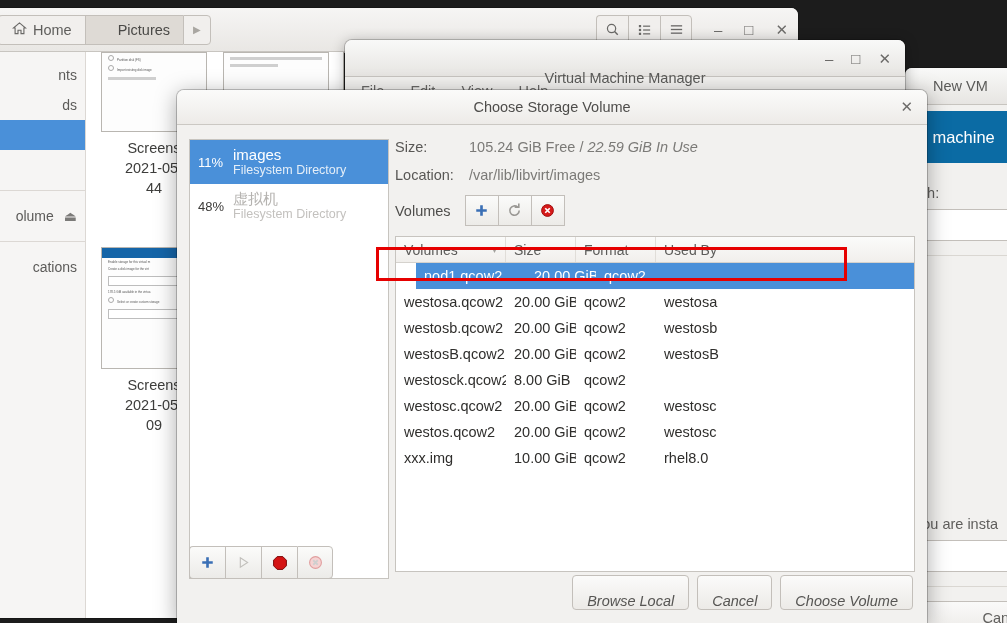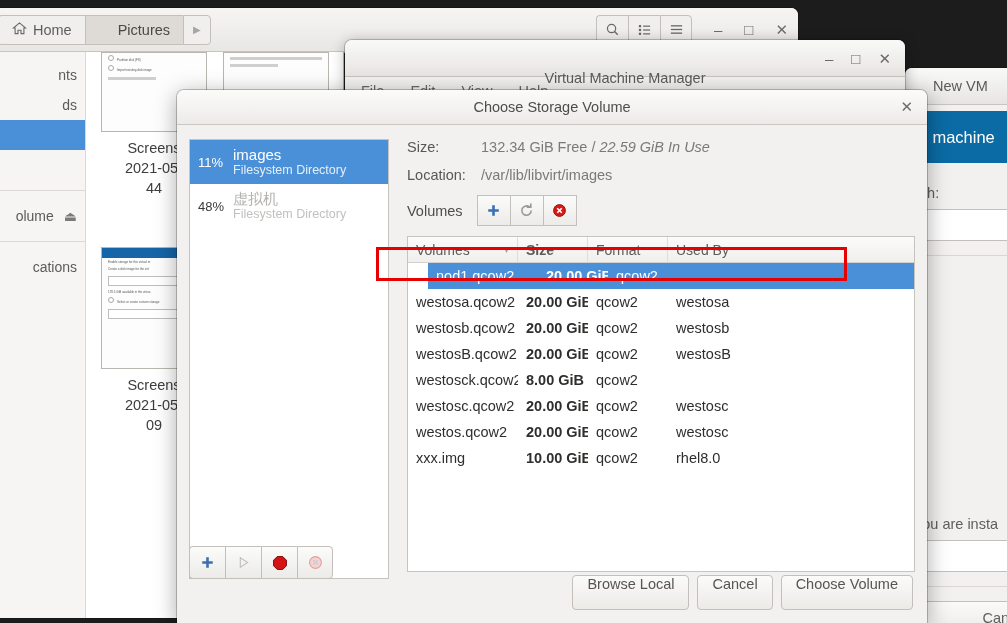--- a/index.html
+++ b/index.html
@@ -202,21 +202,21 @@
   }
   .tbtn {
     width: 36px; height: 33px; box-sizing: border-box;
     background: linear-gradient(to bottom,#fbfbfa,#ecebe8);
     border: 1px solid #c3bfba; border-right: none;
     display: flex; align-items: center; justify-content: center;
   }
   .tbtn:first-child { border-radius: 4px 0 0 4px; }
   .tbtn.last { border-right: 1px solid #c3bfba; border-radius: 0 4px 4px 0; }
 
-  #right-pane { flex: 1; padding-left: 18px; }
+  #right-pane { flex: 1; padding-left: 6px; }
   .kv { display: flex; align-items: baseline; font-size: 14.5px; margin-bottom: 12px; }
   .kv .k { color: #585755; width: 74px; }
   .kv .v { color: #7b7a77; }
   .kv .v em { font-style: italic; }
 
   #vol-head { display: flex; align-items: center; gap: 14px; margin: 8px 0 10px 0; }
   #vol-head .lbl { font-size: 14.5px; color: #4e4d4b; }
   .vtbtn {
     width: 34px; height: 31px; box-sizing: border-box;
     background: linear-gradient(to bottom,#fbfbfa,#ecebe8);
@@ -231,21 +231,21 @@
   }
   #vol-thead {
     display: flex; height: 25px; align-items: center;
     background: linear-gradient(to bottom,#fbfbfa,#f1efec);
     border-bottom: 1px solid #d5d2cd;
     font-size: 14px; color: #5c5b59;
   }
   #vol-thead .th { padding-left: 8px; box-sizing: border-box;
                    border-right: 1px solid #e0ddd8; height: 25px; display: flex; align-items: center; }
   .c0 { width: 110px; }
-  .c1 { width: 70px; font-weight: bold; }
+  .c1 { width: 70px; }
   .c2 { width: 80px; }
   .c3 { flex: 1; border-right: none !important; }
   .sortcaret { margin-left: auto; margin-right: 8px; color: #a3a19d; font-size: 10px; }
 
   .vrow { display: flex; height: 26px; align-items: center; font-size: 14.5px; color: #2f2e2c; }
   .vrow.sel { background: #4a90d9; color: #ffffff; margin-left: 20px; }
   .vrow .td { padding-left: 8px; box-sizing: border-box; overflow: hidden; white-space: nowrap; }
 
   #redbox {
     position: absolute; left: 376px; top: 247px;
@@ -256,22 +256,22 @@
 
   #csv-footer {
     position: absolute; left: 0; right: 0; bottom: 0; height: 62px;
     display: flex; align-items: center; justify-content: flex-end;
     padding-right: 14px; gap: 8px; box-sizing: border-box;
   }
   .fbtn {
     height: 33px; padding: 0 14px;
     background: linear-gradient(to bottom,#fbfbfa,#eceae7);
     border: 1px solid #c3bfba; border-radius: 4px;
-    display: flex; align-items: flex-start; justify-content: center;
-    font-size: 14.5px; color: #565553;
+    display: flex; align-items: flex-end; justify-content: center;
+    font-size: 14.5px; color: #565553; font-style: italic;
   }
 
   
   #watermark {
     position: absolute; left: 718px; top: 597px;
     font-size: 16px; color: rgba(170,170,170,0.62);
     letter-spacing: 0.2px; white-space: nowrap; pointer-events: none;
   }
 </style>
 </head>
@@ -461,21 +461,21 @@
             <span class="pn" style="display:block">虚拟机</span>
             <span class="pt" style="display:block">Filesystem Directory</span>
           </span>
         </div>
       </div>
 
       <div id="right-pane">
         <div class="kv">
           <span class="k">Size:</span>
           <span class="v">
-            <span>132.34 GiB Free</span>
+            <span>105.24 GiB Free</span>
             <span>/</span>
             <em>22.59 GiB In Use</em>
           </span>
         </div>
         <div class="kv">
           <span class="k">Location:</span>
           <span class="v">/var/lib/libvirt/images</span>
         </div>
 
         <div id="vol-head">

